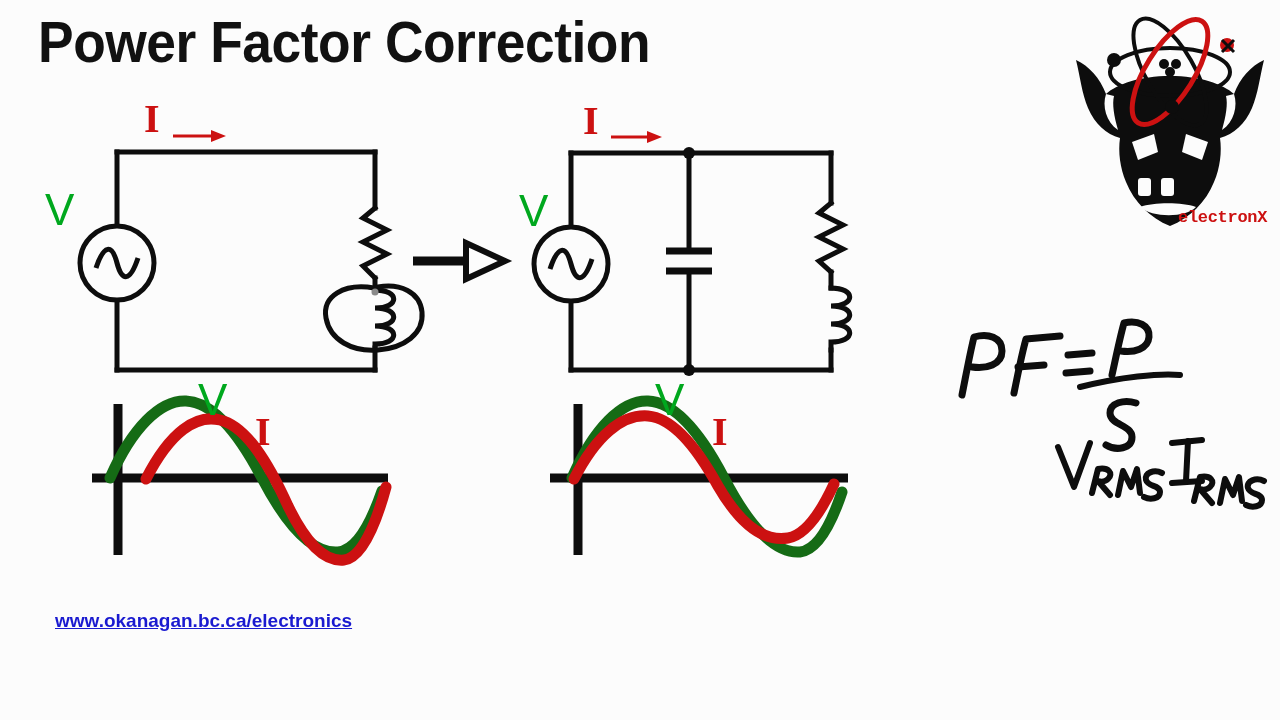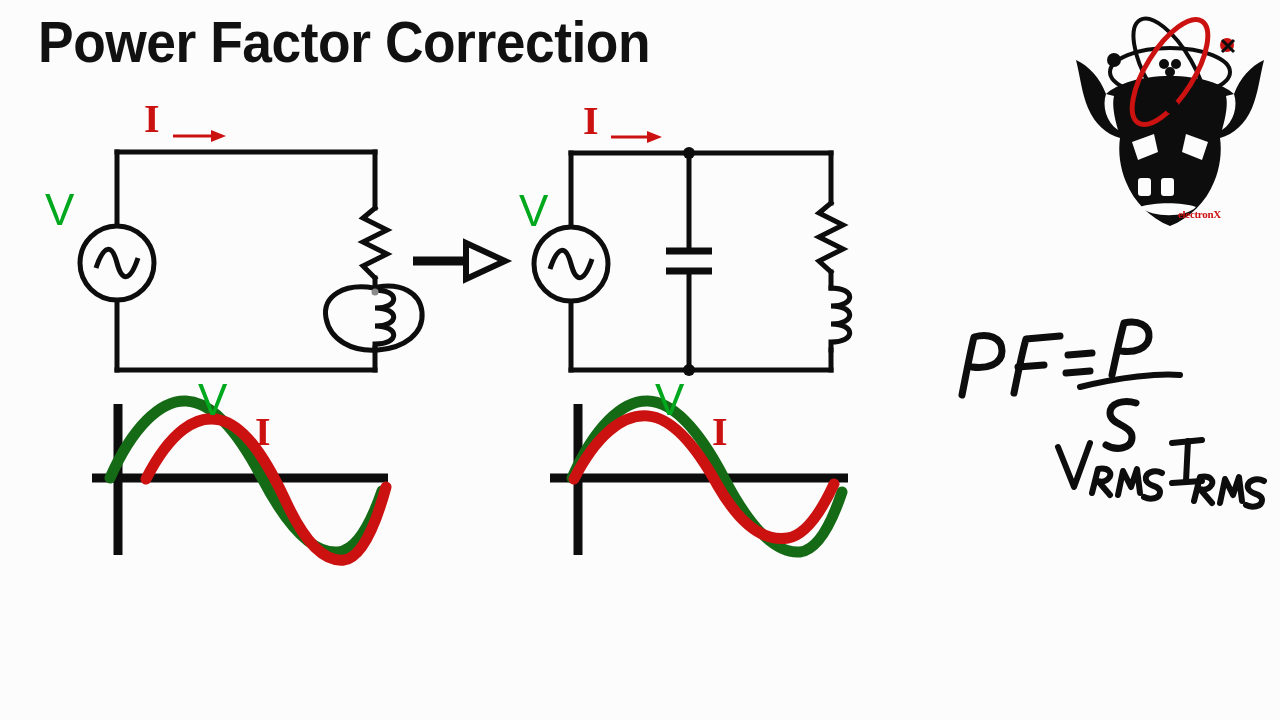--- a/index.html
+++ b/index.html
@@ -38,23 +38,23 @@
     position: absolute;
     left: 1062px;
     top: 2px;
     width: 220px;
     height: 235px;
   }
   #logo-caption {
     position: absolute;
     left: 1178px;
     top: 208px;
-    font-family: Liberation Serif, serif;
+    font-family: Liberation Mono, monospace;
     font-weight: bold;
-    font-size: 11px;
+    font-size: 17px;
     color: #cc1111;
     letter-spacing: -0.3px;
   }
   
   #diagram {
     position: absolute;
     left: 0;
     top: 0;
     width: 1280px;
     height: 720px;
@@ -328,15 +328,16 @@
   <div class="lbl lbl-v" style="left:198px; top:378px;">V</div>
 
   <div class="lbl lbl-i" style="left:583px; top:101px;">I</div>
   <div class="lbl lbl-v" style="left:519px; top:189px;">V</div>
   <div class="lbl lbl-v" style="left:655px; top:378px;">V</div>
 
   <div class="lbl lbl-i" style="left:255px; top:412px;">I</div>
   <div class="lbl lbl-i" style="left:712px; top:412px;">I</div>
 
   <div id="links">
+    <span class="link">www.okanagan.bc.ca/electronics</span>
   </div>
 
 </div>
 
 </body></html>

